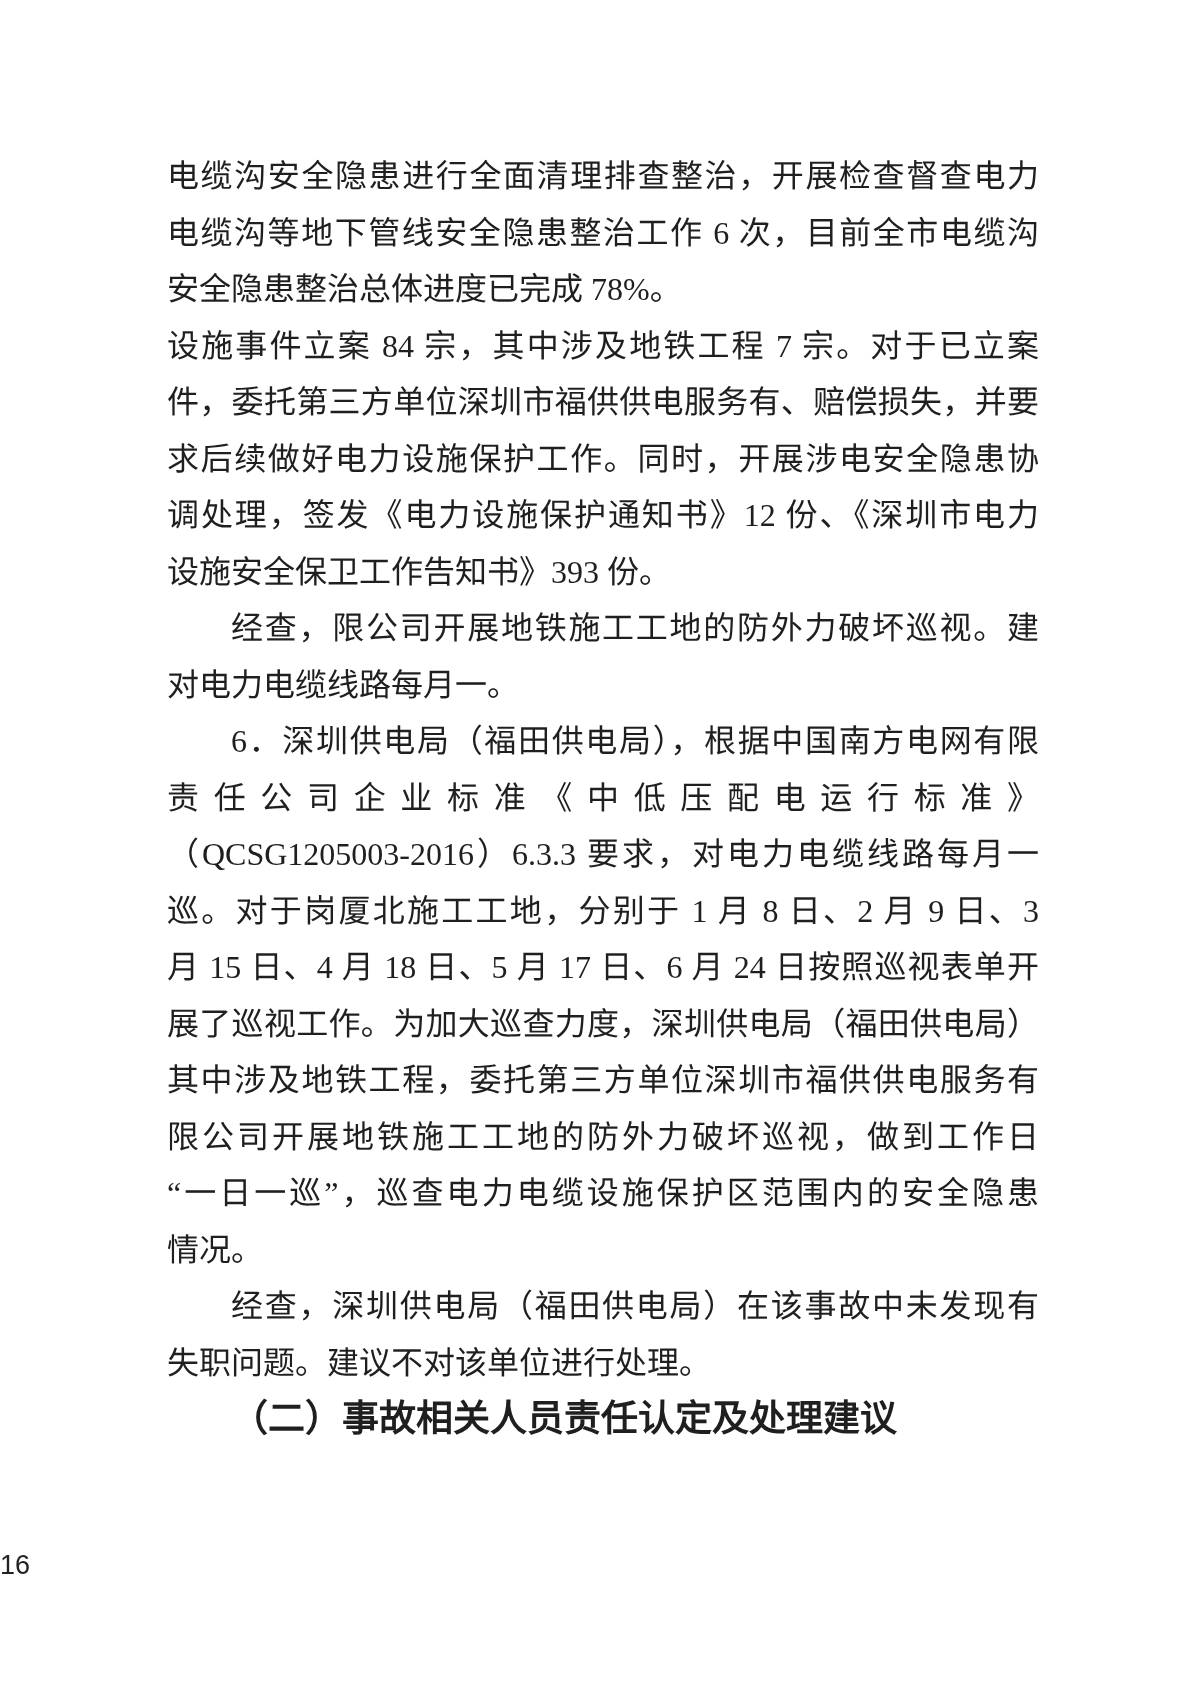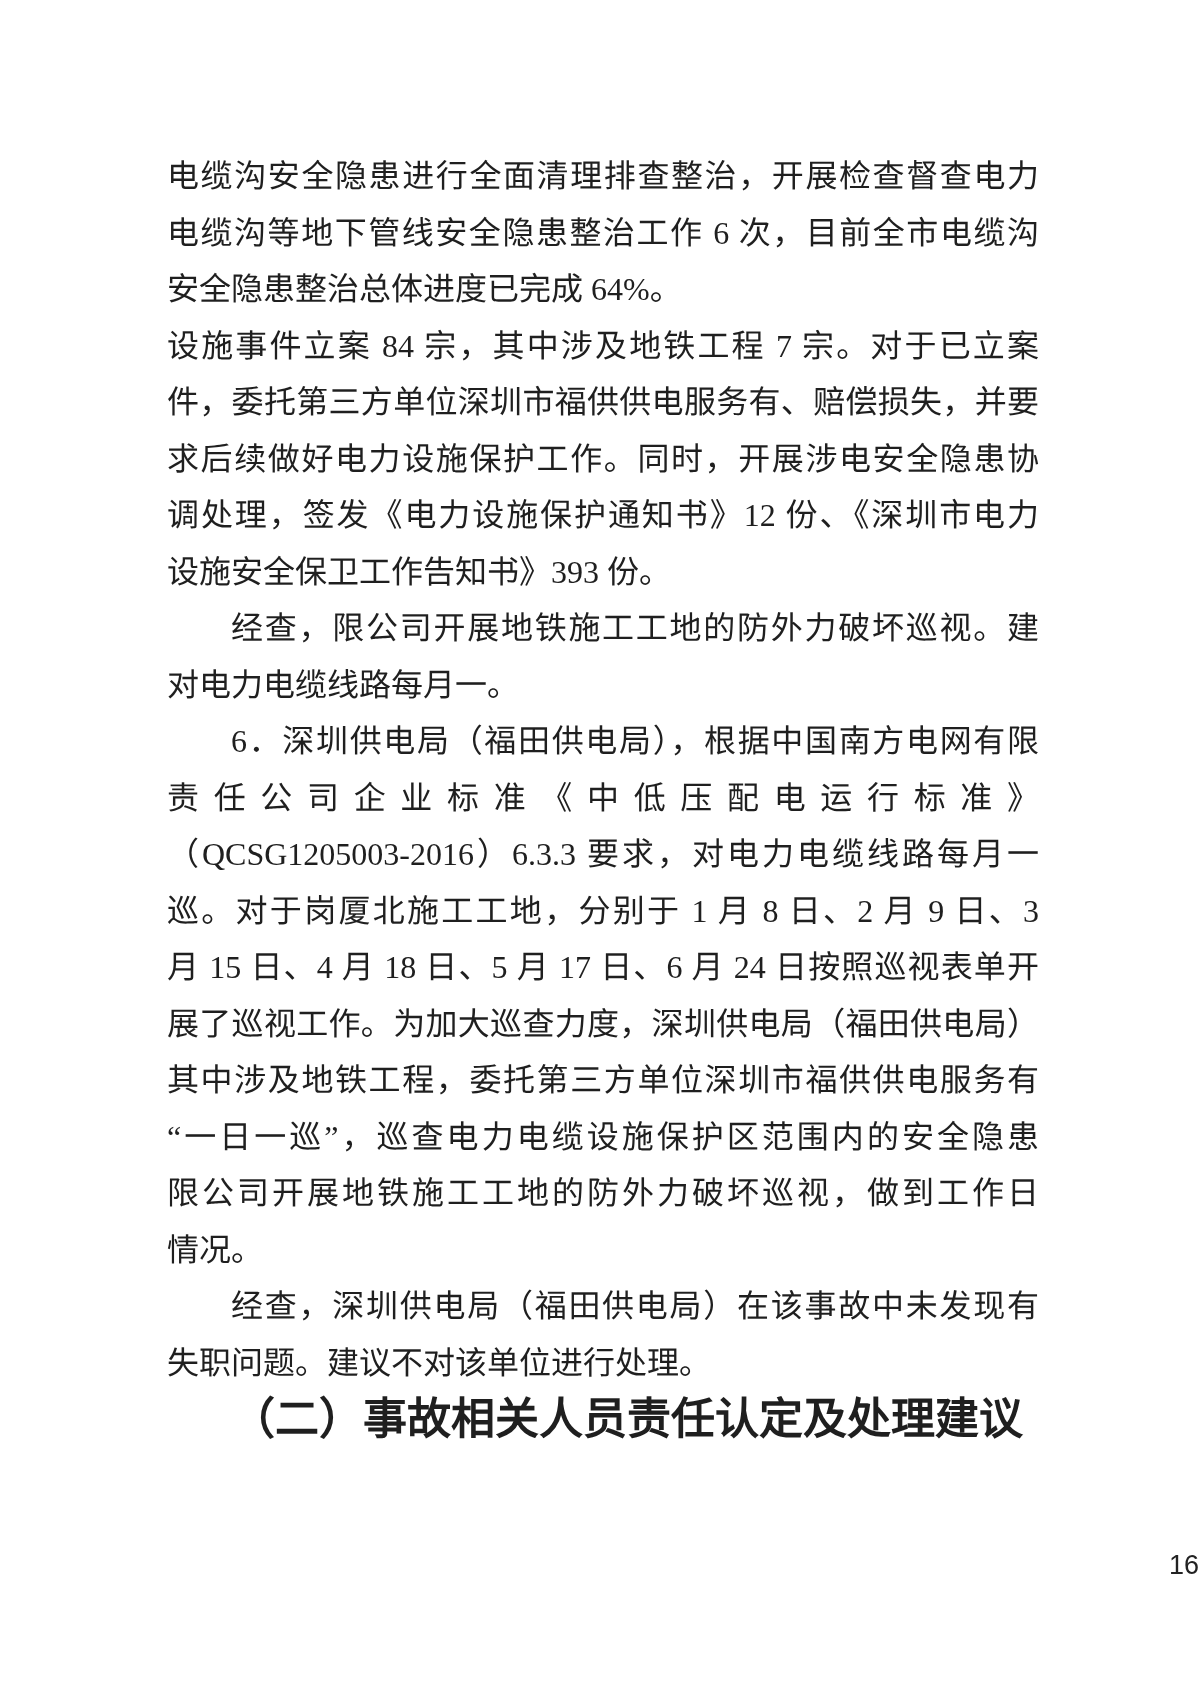--- a/index.html
+++ b/index.html
@@ -37,61 +37,61 @@
     text-align-last: left;
   }
   
   .text-line.indent {
     text-indent: 64px;
   }
   
   .text-line.bold-heading {
     font-weight: 700;
     font-family: "Liberation Sans", "DejaVu Sans", sans-serif;
-    font-size: 44px;
+    font-size: 37px;
   }
   .page-number {
     position: absolute;
     top: 1549px;
     left: 0;
     width: 100%;
     height: 32px;
     line-height: 32px;
-    text-align: right;
+    text-align: left;
     font-size: 27px;
     font-family: "Liberation Sans", "DejaVu Sans", sans-serif;
     color: #222222;
   }
 </style>
 </head>
 <body>
 
 <div class="page">
 
   <div class="body-text">
 
   <div class="text-line">电缆沟安全隐患进行全面清理排查整治，开展检查督查电力</div>
       <div class="text-line">电缆沟等地下管线安全隐患整治工作 6 次，目前全市电缆沟</div>
-      <div class="text-line flush">安全隐患整治总体进度已完成 64%。</div>
+      <div class="text-line flush">安全隐患整治总体进度已完成 78%。</div>
       <div class="text-line">设施事件立案 84 宗，其中涉及地铁工程 7 宗。对于已立案</div>
       <div class="text-line">件，委托第三方单位深圳市福供供电服务有、赔偿损失，并要</div>
       <div class="text-line">求后续做好电力设施保护工作。同时，开展涉电安全隐患协</div>
       <div class="text-line">调处理，签发《电力设施保护通知书》12 份、《深圳市电力</div>
       <div class="text-line flush">设施安全保卫工作告知书》393 份。</div>
       <div class="text-line indent">经查，限公司开展地铁施工工地的防外力破坏巡视。建</div>
       <div class="text-line flush">对电力电缆线路每月一。</div>
       <div class="text-line indent">6．深圳供电局（福田供电局），根据中国南方电网有限</div>
       <div class="text-line">责任公司企业标准《中低压配电运行标准》</div>
       <div class="text-line">（QCSG1205003-2016）6.3.3 要求，对电力电缆线路每月一</div>
       <div class="text-line">巡。对于岗厦北施工工地，分别于 1 月 8 日、2 月 9 日、3</div>
       <div class="text-line">月 15 日、4 月 18 日、5 月 17 日、6 月 24 日按照巡视表单开</div>
       <div class="text-line">展了巡视工作。为加大巡查力度，深圳供电局（福田供电局）</div>
       <div class="text-line">其中涉及地铁工程，委托第三方单位深圳市福供供电服务有</div>
+      <div class="text-line">限公司开展地铁施工工地的防外力破坏巡视，做到工作日</div>
       <div class="text-line">“一日一巡”，巡查电力电缆设施保护区范围内的安全隐患</div>
-      <div class="text-line">限公司开展地铁施工工地的防外力破坏巡视，做到工作日</div>
       <div class="text-line flush">情况。</div>
       <div class="text-line indent">经查，深圳供电局（福田供电局）在该事故中未发现有</div>
       <div class="text-line flush">失职问题。建议不对该单位进行处理。</div>
       <div class="text-line indent flush bold-heading">（二）事故相关人员责任认定及处理建议</div>
     </div>
 
   <div class="page-number">16</div>
 
 </div>
 

